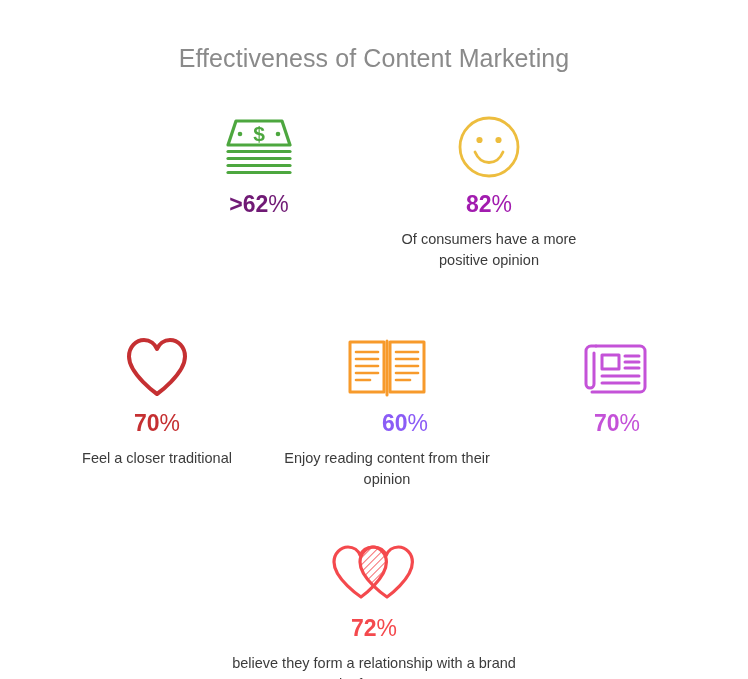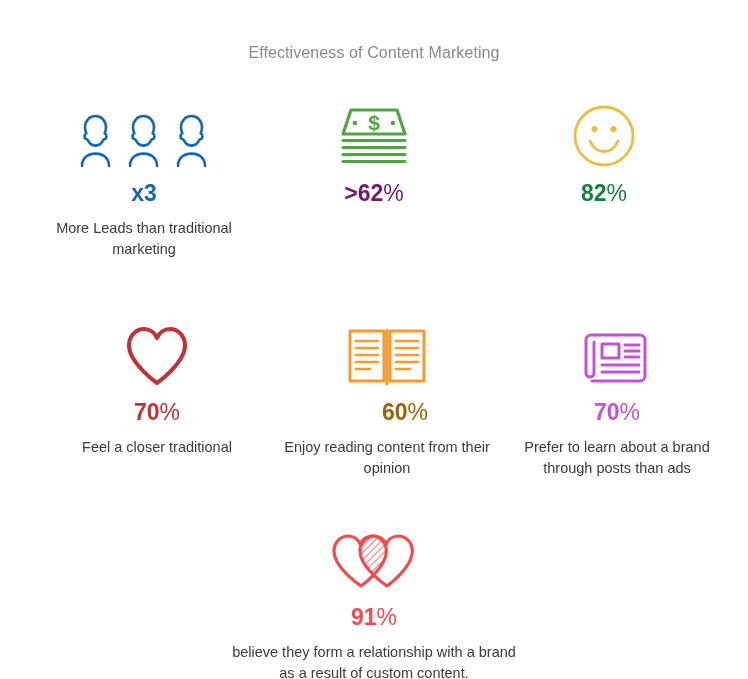--- a/index.html
+++ b/index.html
@@ -11,21 +11,21 @@
     width: 748px;
     height: 679px;
     font-family: "Liberation Sans", sans-serif;
     -webkit-font-smoothing: antialiased;
     overflow: hidden;
     position: relative;
   }
 
   .page-title {
     text-align: center;
-    font-size: 16px;
+    font-size: 25px;
     font-weight: 400;
     color: #8a8a8a;
     letter-spacing: 0.1px;
     margin: 0;
     padding-top: 44px;
   }
 
   .grid-row {
     display: flex;
     justify-content: center;
@@ -69,49 +69,33 @@
     font-size: 14.5px;
     line-height: 1.42;
     color: #3b3b3b;
     max-width: 215px;
   }
   .stat-cell.wide .stat-caption { max-width: 300px; }
 
   
   .c-blue   { color: #1268b3; }
   .c-green  { color: #701a75; }
-  .c-yellow { color: #15803d; }
+  .c-yellow { color: #a21caf; }
   .c-red    { color: #c53032; }
-  .c-orange { color: #a16207; margin-left: 36px; }
+  .c-orange { color: #8b5cf6; margin-left: 36px; }
   .c-purple { color: #c452d8; }
   .c-coral  { color: #f4494d; }
 </style>
 </head>
 <body>
 
 <h1 class="page-title">Effectiveness of Content Marketing</h1>
 
 <div class="grid-row row-one">
 
-  <div class="stat-cell">
-    <div class="icon-wrap">
-      <svg width="150" height="64" viewBox="0 0 150 64" aria-hidden="true">
-        <g fill="none" stroke="#1268b3" stroke-width="2.6" stroke-linecap="round" stroke-linejoin="round">
-          <path d="M16 23.5c0-6.6 4.4-11.5 10.5-11.5S37 16.9 37 23.5c0 2.1-.5 4.1-1.4 5.8 1.2.6 1.9 1.7 1.9 3 0 1.7-1.3 3.1-3 3.3-1.4 3.5-4.2 6-8 6s-6.6-2.5-8-6c-1.7-.2-3-1.6-3-3.3 0-1.3.7-2.4 1.9-3-.9-1.7-1.4-3.7-1.4-5.8z"></path>
-          <path d="M13 62c0-8.2 6-12.4 13.5-12.4S40 53.8 40 62"></path>
-          <path d="M64 23.5c0-6.6 4.4-11.5 10.5-11.5S85 16.9 85 23.5c0 2.1-.5 4.1-1.4 5.8 1.2.6 1.9 1.7 1.9 3 0 1.7-1.3 3.1-3 3.3-1.4 3.5-4.2 6-8 6s-6.6-2.5-8-6c-1.7-.2-3-1.6-3-3.3 0-1.3.7-2.4 1.9-3-.9-1.7-1.4-3.7-1.4-5.8z"></path>
-          <path d="M61 62c0-8.2 6-12.4 13.5-12.4S88 53.8 88 62"></path>
-          <path d="M112 23.5c0-6.6 4.4-11.5 10.5-11.5S133 16.9 133 23.5c0 2.1-.5 4.1-1.4 5.8 1.2.6 1.9 1.7 1.9 3 0 1.7-1.3 3.1-3 3.3-1.4 3.5-4.2 6-8 6s-6.6-2.5-8-6c-1.7-.2-3-1.6-3-3.3 0-1.3.7-2.4 1.9-3-.9-1.7-1.4-3.7-1.4-5.8z"></path>
-          <path d="M109 62c0-8.2 6-12.4 13.5-12.4S136 53.8 136 62"></path>
-        </g>
-      </svg>
-    </div>
-    <div class="stat-value c-blue"><span>x3</span><span class="pct"></span></div>
-    <div class="stat-caption">More Leads than traditional marketing</div>
-  </div>
 
   <div class="stat-cell">
     <div class="icon-wrap">
       <svg width="72" height="62" viewBox="0 0 72 62" aria-hidden="true">
         <g stroke="#4da73f" fill="none" stroke-width="3.2" stroke-linejoin="round" stroke-linecap="round">
           <path d="M13 4h46l8 24H5z"></path>
           <line x1="5" y1="34.5" x2="67" y2="34.5"></line>
           <line x1="5" y1="41.5" x2="67" y2="41.5"></line>
           <line x1="5" y1="48.5" x2="67" y2="48.5"></line>
           <line x1="5" y1="55.5" x2="67" y2="55.5"></line>
@@ -129,20 +113,21 @@
   <div class="stat-cell">
     <div class="icon-wrap">
       <svg width="64" height="64" viewBox="0 0 64 64" aria-hidden="true">
         <circle cx="32" cy="32" r="29" fill="none" stroke="#edbd3e" stroke-width="2.8"></circle>
         <circle cx="22.5" cy="25" r="3.1" fill="#edbd3e"></circle>
         <circle cx="41.5" cy="25" r="3.1" fill="#edbd3e"></circle>
         <path d="M18 37c3 7 8 10.5 14 10.5S43 44 46 37" fill="none" stroke="#edbd3e" stroke-width="2.8" stroke-linecap="round"></path>
       </svg>
     </div>
     <div class="stat-value c-yellow"><span>82</span><span class="pct">%</span></div>
+    <div class="stat-caption">Of consumers have a more positive opinion</div>
   </div>
 
 </div>
 
 <div class="grid-row row-two">
 
   <div class="stat-cell">
     <div class="icon-wrap tall">
       <svg width="66" height="62" viewBox="0 0 66 62" aria-hidden="true">
         <path d="M33 58C33 58 5 38 5 20.5 5 11 12 4 20 4c6 0 11 4 13 9 2-5 7-9 13-9 8 0 15 7 15 16.5C61 38 33 58 33 58z" fill="none" stroke="#c53032" stroke-width="4" stroke-linejoin="round" stroke-linecap="round"></path>
@@ -187,21 +172,20 @@
           <rect x="20" y="15" width="17" height="14"></rect>
           <line x1="43" y1="16" x2="57" y2="16"></line>
           <line x1="43" y1="22" x2="57" y2="22"></line>
           <line x1="43" y1="28" x2="57" y2="28"></line>
           <line x1="20" y1="36" x2="57" y2="36"></line>
           <line x1="20" y1="43" x2="57" y2="43"></line>
         </g>
       </svg>
     </div>
     <div class="stat-value c-purple"><span>70</span><span class="pct">%</span></div>
-    <div class="stat-caption">Prefer to learn about a brand through posts than ads</div>
   </div>
 
 </div>
 
 <div class="grid-row row-three">
 
   <div class="stat-cell wide">
     <div class="icon-wrap tall">
       <svg width="92" height="62" viewBox="0 0 92 62" aria-hidden="true">
         <defs>
@@ -212,17 +196,17 @@
             <path d="M33 56C33 56 6 38 6 21 6 12.5 12.5 6 20 6c5.6 0 10.3 3.6 12.2 8.4C34.1 9.6 38.8 6 44.4 6c7.5 0 14 6.5 14 15 0 17-25.4 35-25.4 35z"></path>
           </clipPath>
         </defs>
         <g clip-path="url(#leftHeartClip)">
           <path d="M59 56C59 56 32 38 32 21 32 12.5 38.5 6 46 6c5.6 0 10.3 3.6 12.2 8.4C60.1 9.6 64.8 6 70.4 6c7.5 0 14 6.5 14 15 0 17-25.4 35-25.4 35z" fill="url(#hatch)"></path>
         </g>
         <path d="M33 56C33 56 6 38 6 21 6 12.5 12.5 6 20 6c5.6 0 10.3 3.6 12.2 8.4C34.1 9.6 38.8 6 44.4 6c7.5 0 14 6.5 14 15 0 17-25.4 35-25.4 35z" fill="none" stroke="#f4494d" stroke-width="3.2" stroke-linejoin="round" stroke-linecap="round"></path>
         <path d="M59 56C59 56 32 38 32 21 32 12.5 38.5 6 46 6c5.6 0 10.3 3.6 12.2 8.4C60.1 9.6 64.8 6 70.4 6c7.5 0 14 6.5 14 15 0 17-25.4 35-25.4 35z" fill="none" stroke="#f4494d" stroke-width="3.2" stroke-linejoin="round" stroke-linecap="round"></path>
       </svg>
     </div>
-    <div class="stat-value c-coral"><span>91</span><span class="pct">%</span></div>
+    <div class="stat-value c-coral"><span>72</span><span class="pct">%</span></div>
     <div class="stat-caption">believe they form a relationship with a brand as a result of custom content.</div>
   </div>
 
 </div>
 
 </body></html>

